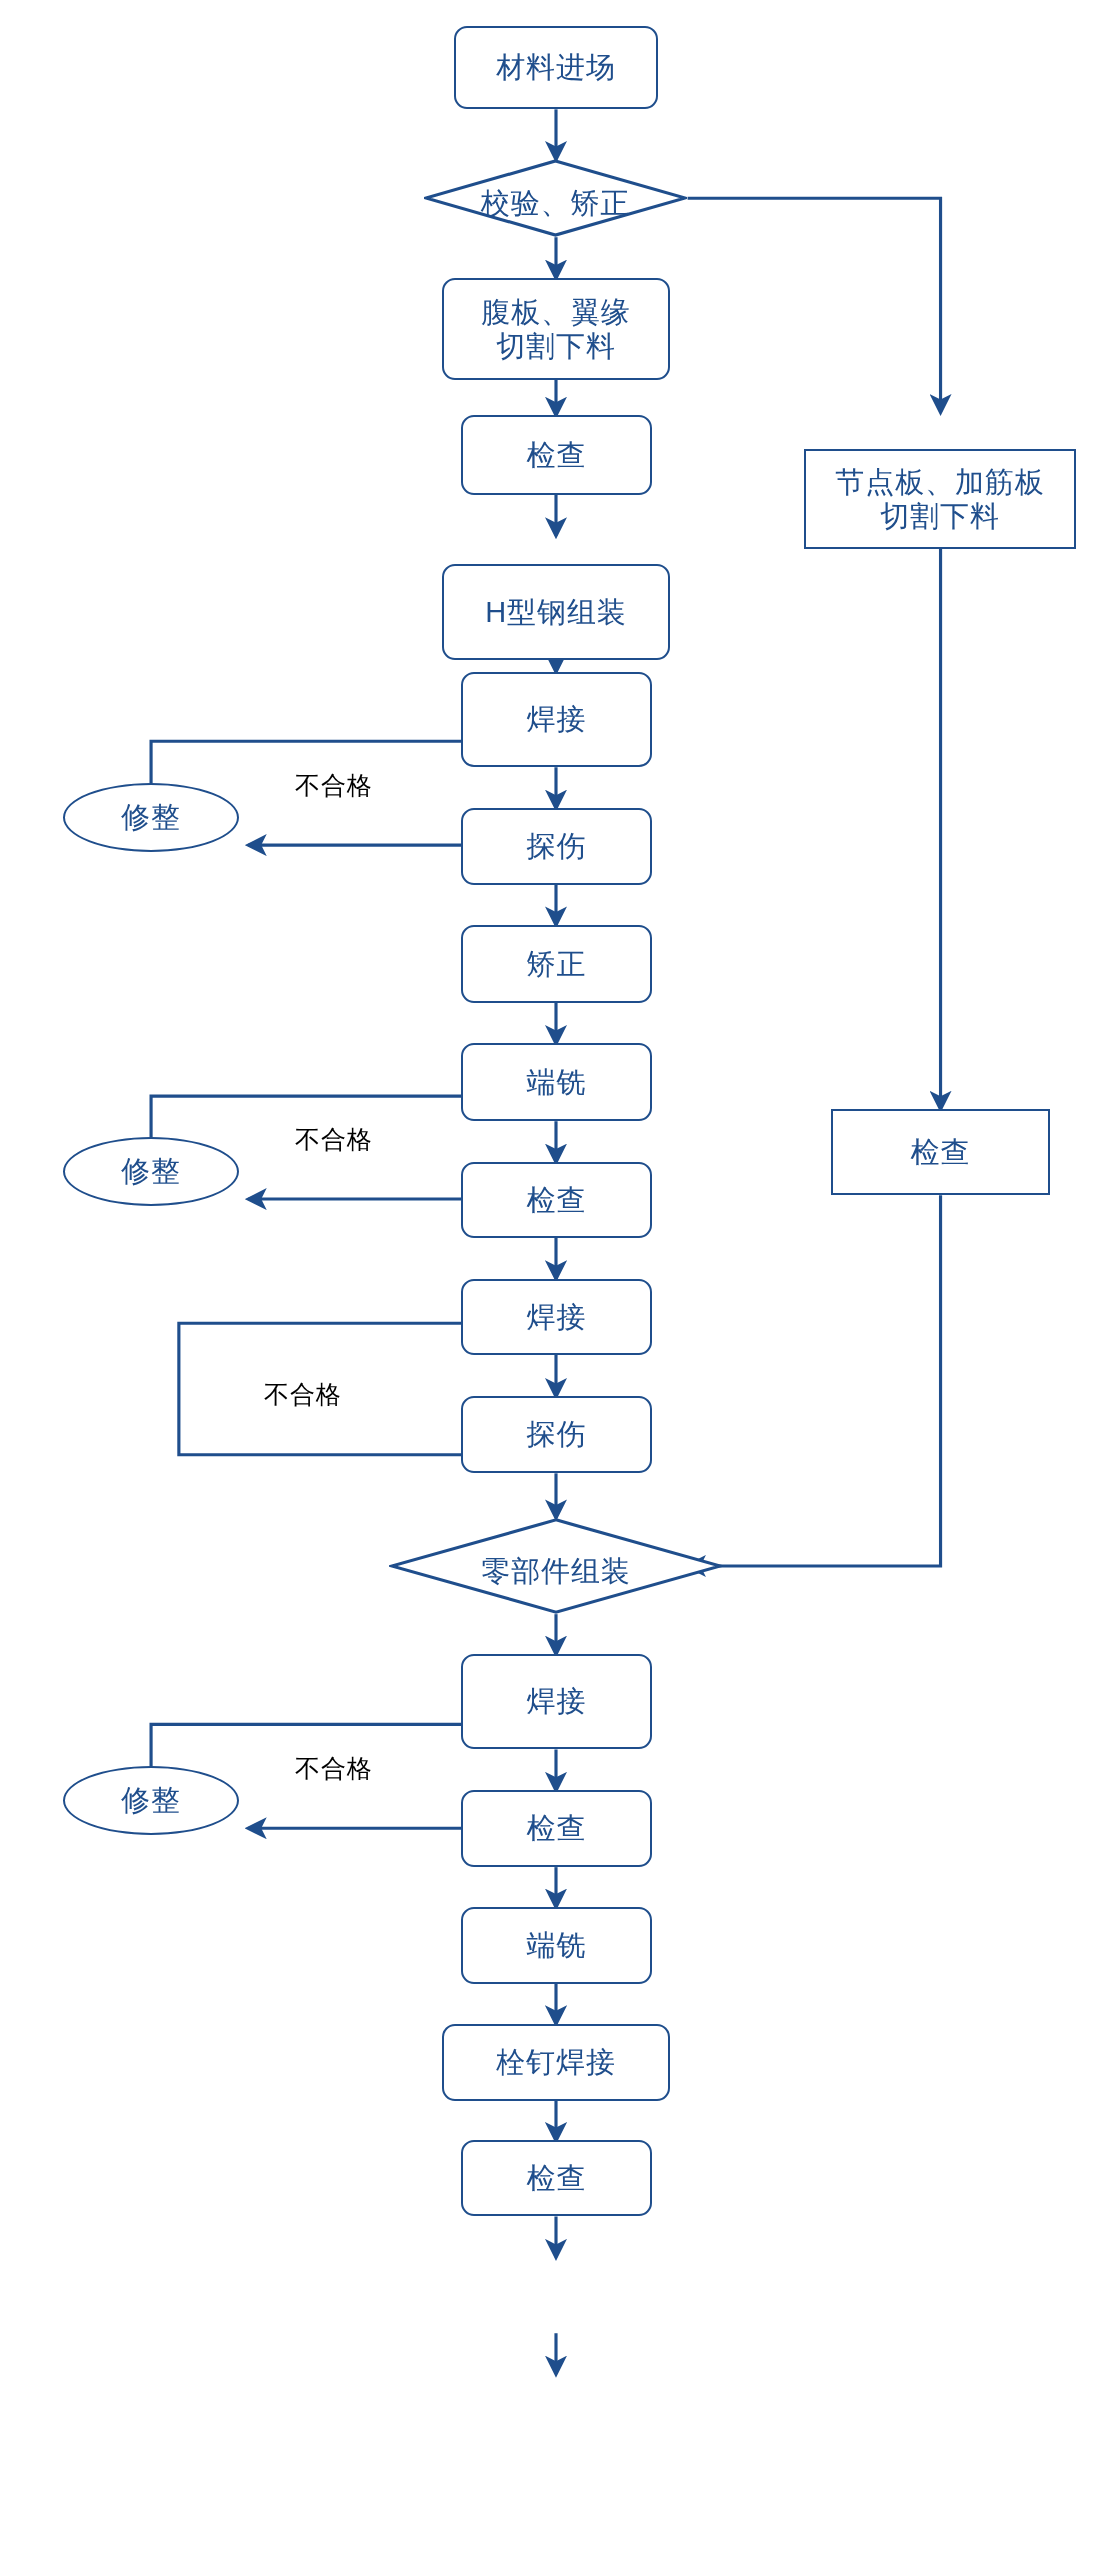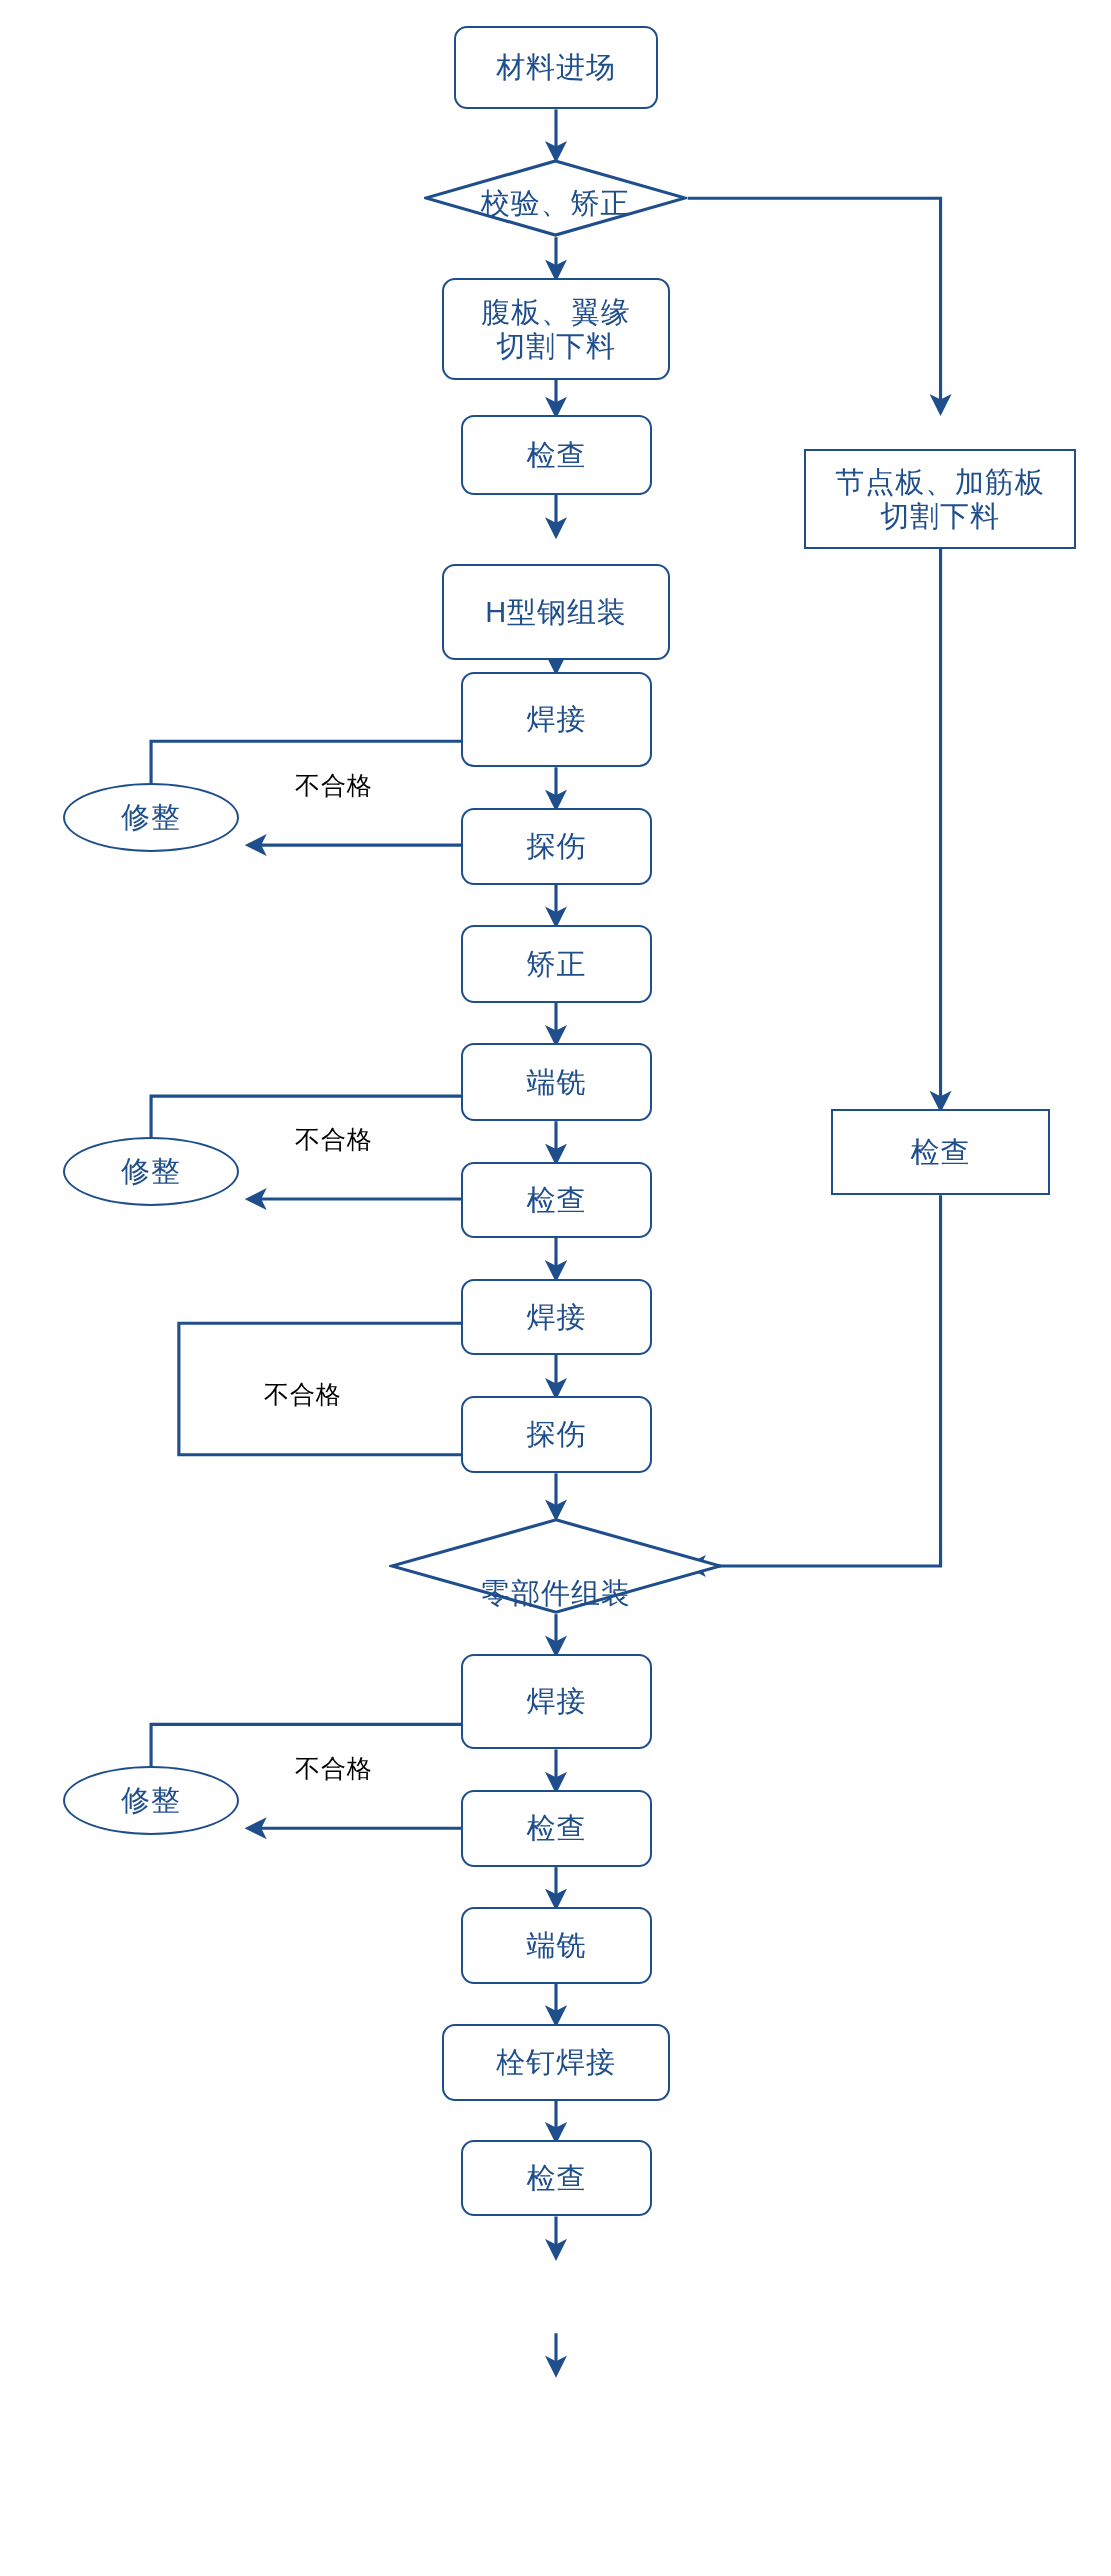--- a/index.html
+++ b/index.html
@@ -190,21 +190,21 @@
 
   <div class="node rrect" style="left:461px;top:1396px;width:191px;height:77px;">探伤</div>
 
   <span class="edge-label" style="left:264px;top:1378px;">不合格</span>
 
   <div class="node srect" style="left:804px;top:412px;width:272px;height:100px;margin-top:37px;">节点板、加筋板
 切割下料</div>
 
   <div class="node srect" style="left:831px;top:1109px;width:219px;height:86px;">检查</div>
 
-  <div class="diamond-wrap" style="left:389px;top:1518px;width:334px;height:96px;align-items:flex-end;">
+  <div class="diamond-wrap" style="left:389px;top:1518px;width:334px;height:96px;">
     <svg width="334" height="96" viewBox="0 0 360 104" xmlns="http://www.w3.org/2000/svg">
       <polygon points="180,2 358,52 180,102 2,52" fill="#ffffff" stroke="#1F4E8C" stroke-width="3.4"></polygon>
     </svg>
     <span class="dlabel">零部件组装</span>
   </div>
 
   <div class="node rrect" style="left:461px;top:1654px;width:191px;height:95px;">焊接</div>
 
   <div class="node rrect" style="left:461px;top:1790px;width:191px;height:77px;">检查</div>
 

